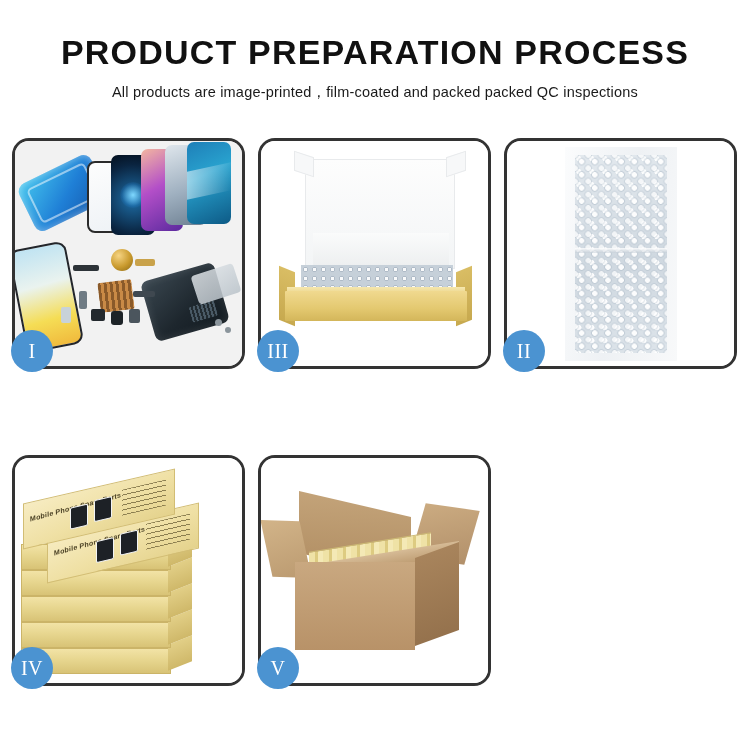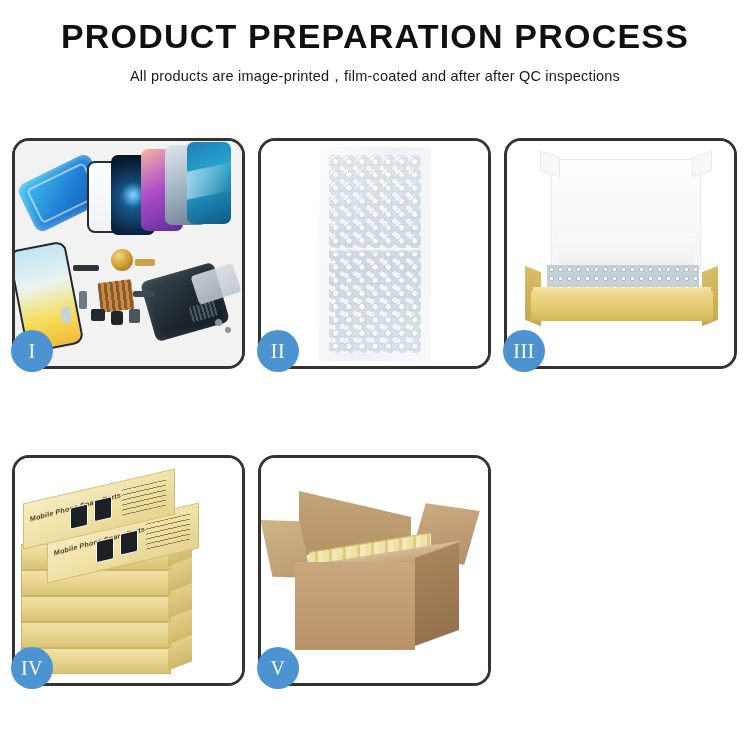--- a/index.html
+++ b/index.html
@@ -5,21 +5,21 @@
   * { box-sizing: border-box; margin: 0; padding: 0; }
   html, body {
     width: 750px; height: 750px;
     background: #ffffff;
     font-family: "Liberation Sans", sans-serif;
     overflow: hidden;
   }
   .page { position: relative; width: 750px; height: 750px; background: #fff; }
 
   
-  .header { padding-top: 18px; text-align: center; }
+  .header { padding-top: 34px; text-align: center; }
   .title {
     font-size: 34px; font-weight: 700; letter-spacing: 1.2px;
     color: #111; line-height: 1.1; white-space: nowrap;
   }
   .subtitle {
     margin-top: 12px; font-size: 14.5px; color: #1a1a1a;
     letter-spacing: 0.2px; white-space: nowrap;
   }
 
   
@@ -332,21 +332,21 @@
     background: rgba(120,92,58,.45); border-radius:2px;
   }
 </style>
 </head>
 <body>
 
 <div class="page">
 
   <div class="header">
     <div class="title">PRODUCT PREPARATION PROCESS</div>
-    <div class="subtitle">All products are image-printed，film-coated and after after QC inspections</div>
+    <div class="subtitle">All products are image-printed，film-coated and packed packed QC inspections</div>
   </div>
 
   <div class="grid">
 
     <div class="panel">
       <div class="panel-inner p1">
         <div class="ph ph-blue-film"></div>
         <div class="ph ph-glass"></div>
         <div class="ph ph-dark"></div>
         <div class="ph ph-purple"></div>
@@ -365,42 +365,42 @@
         <div class="sp g"></div>
         <div class="sp h"></div>
         <div class="sp i"></div>
         <div class="sp j"></div>
         <div class="tool"></div>
       </div>
       <div class="badge">I</div>
     </div>
 
     <div class="panel">
-      <div class="panel-inner p2">
-        <div class="bw-sleeve"></div>
-        <div class="bw-core">
-          <div class="bw-bubbles"></div>
-          <div class="bw-bubbles offset"></div>
-          <div class="bw-seam"></div>
-        </div>
-      </div>
-      <div class="badge">II</div>
-    </div>
-
-    <div class="panel">
       <div class="panel-inner p3">
         <div class="b3-lid"></div>
         <div class="b3-foam"></div>
         <div class="b3-bubble"></div>
         <div class="b3-left"></div>
         <div class="b3-right"></div>
         <div class="b3-rim"></div>
         <div class="b3-front"></div>
       </div>
       <div class="badge">III</div>
+    </div>
+
+    <div class="panel">
+      <div class="panel-inner p2">
+        <div class="bw-sleeve"></div>
+        <div class="bw-core">
+          <div class="bw-bubbles"></div>
+          <div class="bw-bubbles offset"></div>
+          <div class="bw-seam"></div>
+        </div>
+      </div>
+      <div class="badge">II</div>
     </div>
 
     <div class="panel">
       <div class="panel-inner p4">
         <div class="stack">
           <div class="sbox" style="left:0px;  top:176px;">
               <div class="side"></div>
             </div>
           <div class="sbox" style="left:0px;  top:150px;">
               <div class="side"></div>

